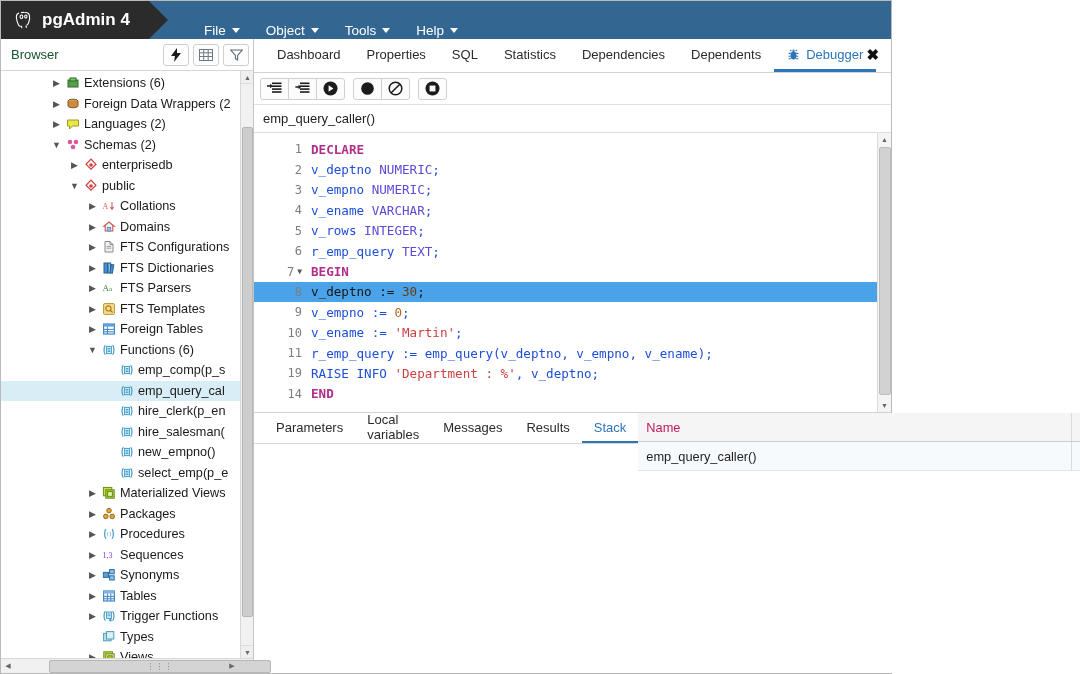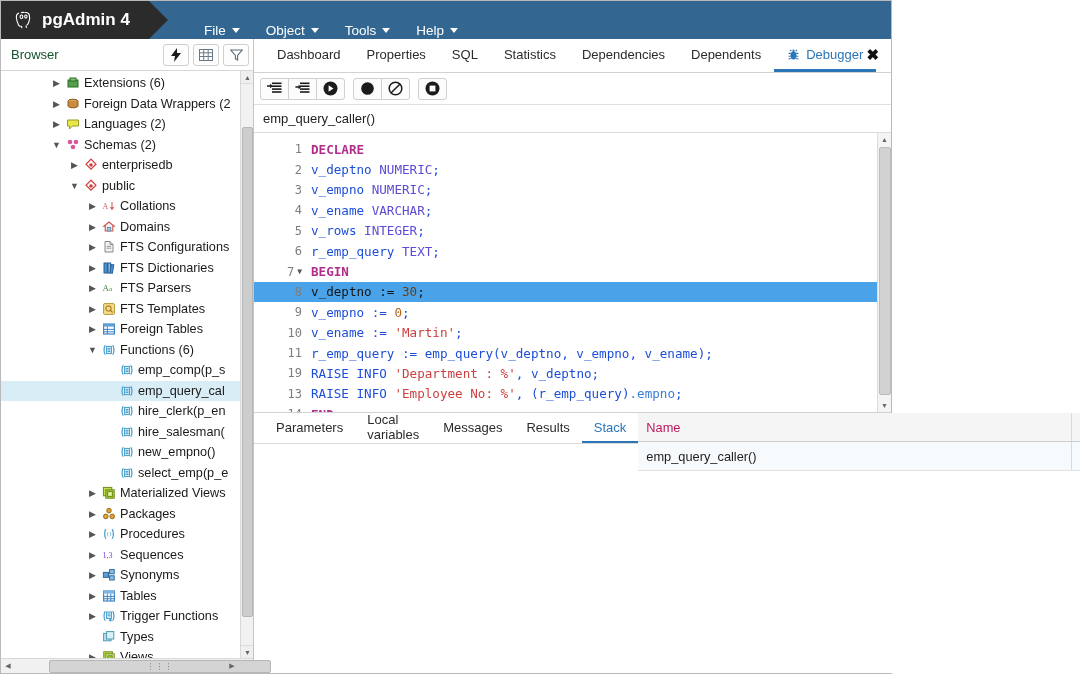--- a/index.html
+++ b/index.html
@@ -894,21 +894,20 @@
             <div class="cline"><div class="gutter">3</div><div class="ctext"><span class="pun">v_empno </span><span class="typ">NUMERIC</span><span class="pun">;</span></div></div>
             <div class="cline"><div class="gutter">4</div><div class="ctext"><span class="pun">v_ename </span><span class="typ">VARCHAR</span><span class="pun">;</span></div></div>
             <div class="cline"><div class="gutter">5</div><div class="ctext"><span class="pun">v_rows </span><span class="typ">INTEGER</span><span class="pun">;</span></div></div>
             <div class="cline"><div class="gutter">6</div><div class="ctext"><span class="pun">r_emp_query </span><span class="typ">TEXT</span><span class="pun">;</span></div></div>
             <div class="cline"><div class="gutter">7<span class="fold">▼</span></div><div class="ctext"><span class="kw">BEGIN</span></div></div>
             <div class="cline cur"><div class="gutter">8</div><div class="ctext"><span class="pun">v_deptno := </span><span class="num">30</span><span class="pun">;</span></div></div>
             <div class="cline"><div class="gutter">9</div><div class="ctext"><span class="pun">v_empno := </span><span class="num">0</span><span class="pun">;</span></div></div>
             <div class="cline"><div class="gutter">10</div><div class="ctext"><span class="pun">v_ename := </span><span class="str">'Martin'</span><span class="pun">;</span></div></div>
             <div class="cline"><div class="gutter">11</div><div class="ctext"><span class="pun">r_emp_query := emp_query(v_deptno, v_empno, v_ename);</span></div></div>
             <div class="cline"><div class="gutter">19</div><div class="ctext"><span class="pun">RAISE INFO </span><span class="str">'Department : %'</span><span class="pun">, v_deptno;</span></div></div>
-            <div class="cline"><div class="gutter">13</div><div class="ctext"><span class="pun">RAISE INFO </span><span class="str">'Employee No: %'</span><span class="pun">, (r_emp_query)</span><span class="prop">.empno</span><span class="pun">;</span></div></div>
             <div class="cline"><div class="gutter">14</div><div class="ctext"><span class="kw">END</span></div></div>
           </div>
         <div class="ed-vscroll">
           <div class="up">▲</div>
           <div class="thumb"></div>
           <div class="dn">▼</div>
         </div>
       </div>
 
       <div class="bottom">

